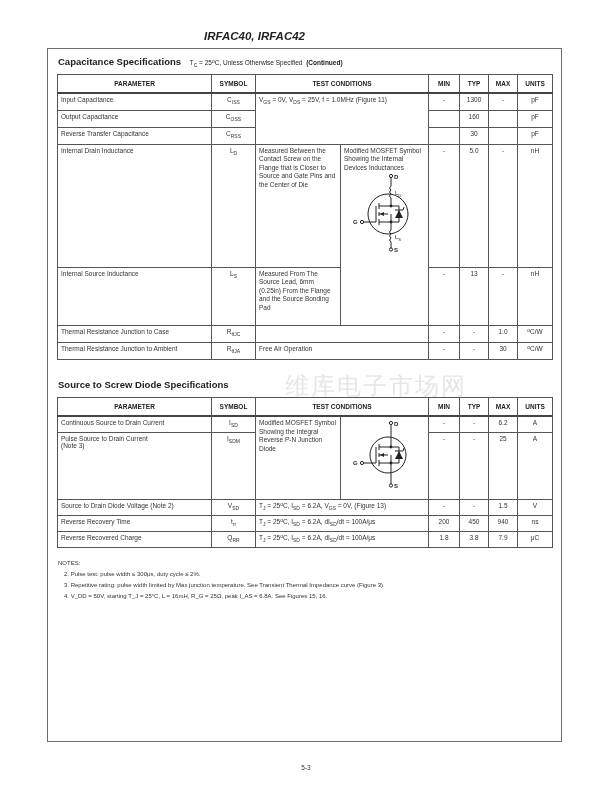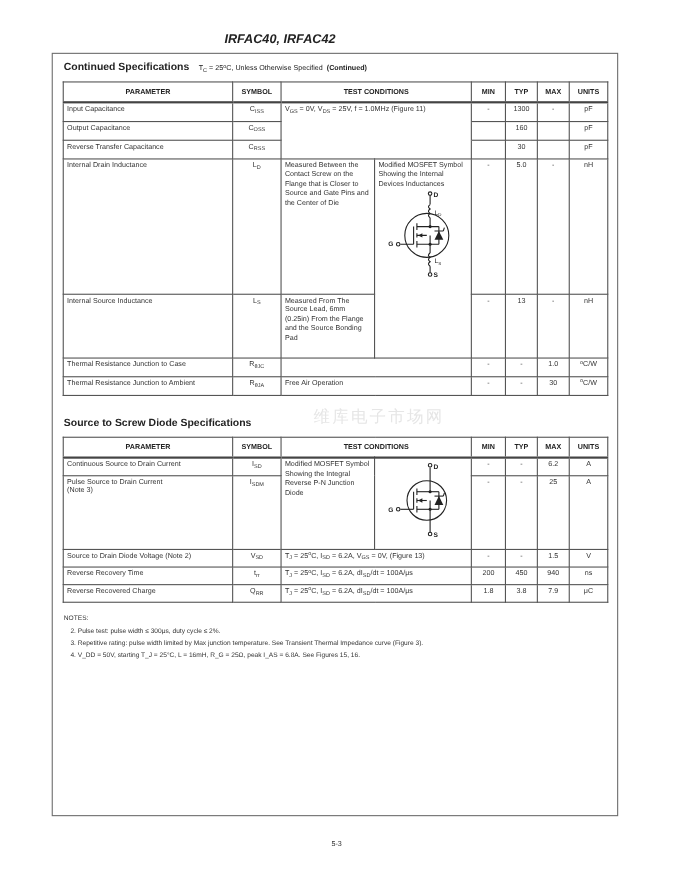--- a/index.html
+++ b/index.html
@@ -22,35 +22,35 @@
                   vertical-align:middle; border-bottom:2px solid #444; color:#222; }
   table.spec td.c { text-align:center; }
   table.spec td.sym { text-align:center; }
   .nob-t { border-top:none !important; }
   .nob-b { border-bottom:none !important; }
 
   .notes { position:absolute; left:58px; top:558px; font-size:6px; color:#333; line-height:11px; }
   .notes .note { padding-left:6px; }
   .page-num { position:absolute; left:0; width:612px; top:764px; text-align:center;
               font-size:6.5px; color:#333; }
-  .watermark { position:absolute; left:285px; top:370px; font-size:15px; color:#e6e6e6;
+  .watermark { position:absolute; left:285px; top:370px; font-size:24px; color:#e6e6e6;
                font-family:"DejaVu Serif", serif; letter-spacing:2px; z-index:0; pointer-events:none; }
   .mosfet { display:block; margin:0 auto; }
 </style>
 </head>
 <body>
 
 <div class="doc-title">IRFAC40, IRFAC42</div>
 
 <div class="outer"></div>
 
 <div class="watermark">维库电子市场网</div>
 
 <div class="section-title" style="top:56px;">
-  <span>Continued Specifications</span>
+  <span>Capacitance Specifications</span>
   <span class="section-sub"><span>T</span><sub>C</sub><span> = 25</span><sup>o</sup><span>C, Unless Otherwise Specified</span>&nbsp; <b>(Continued)</b></span>
 </div>
 
 <table class="spec" style="top:74px;">
   <colgroup>
     <col style="width:154px">
       <col style="width:44px">
       <col style="width:85px">
       <col style="width:88px">
     <col style="width:31px">

